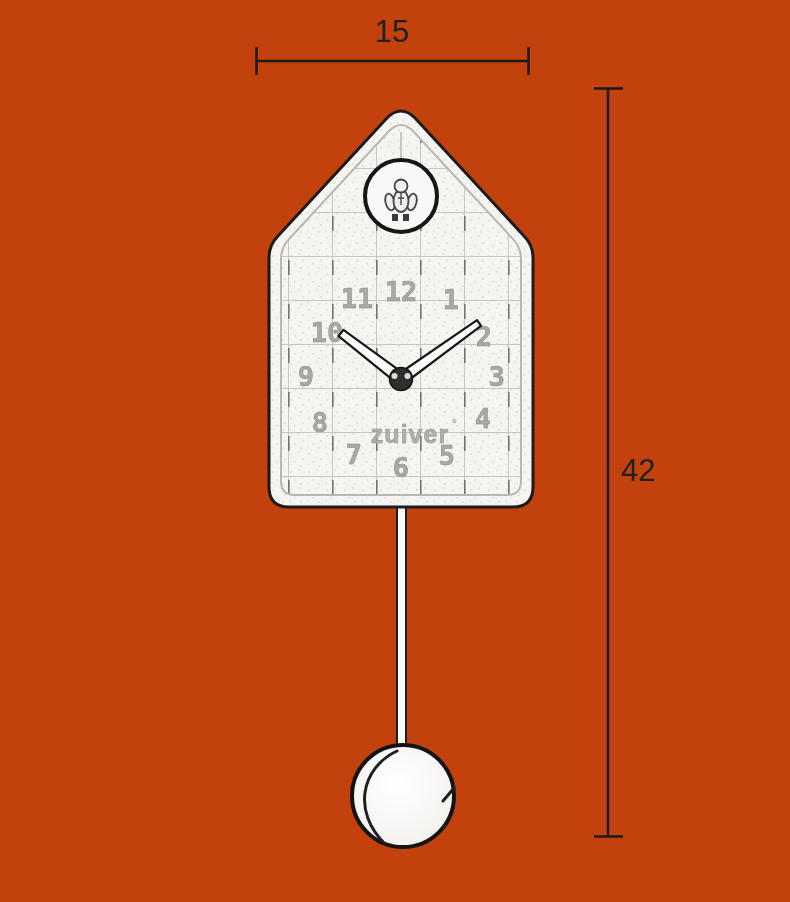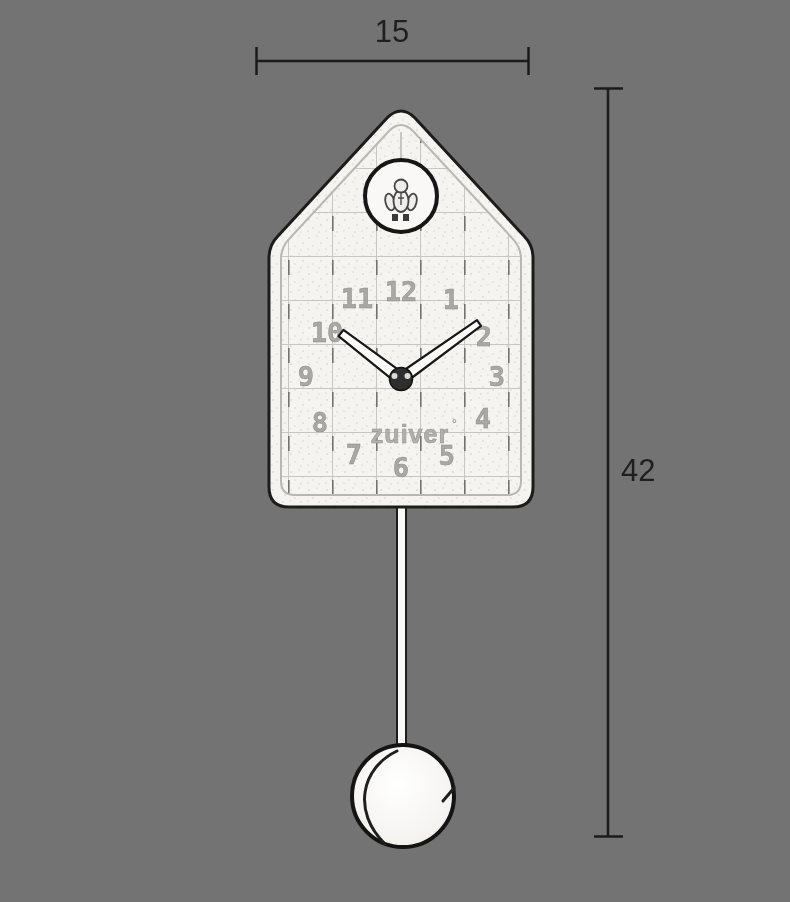--- a/index.html
+++ b/index.html
@@ -1,20 +1,20 @@
 <!DOCTYPE html>
 <html><head>
 <meta charset="utf-8">
 <style>
   html, body { margin: 0; padding: 0; background: #ffffff; }
   .canvas {
     position: relative;
     width: 790px;
     height: 902px;
-    background: #737373;
+    background: #c2410c;
     font-family: "Liberation Sans", sans-serif;
     overflow: hidden;
   }
   svg { display: block; }
   .dim-label {
     font-family: "Liberation Sans", sans-serif;
     font-size: 31px;
     fill: #1f1f1f;
   }
   .numeral {

